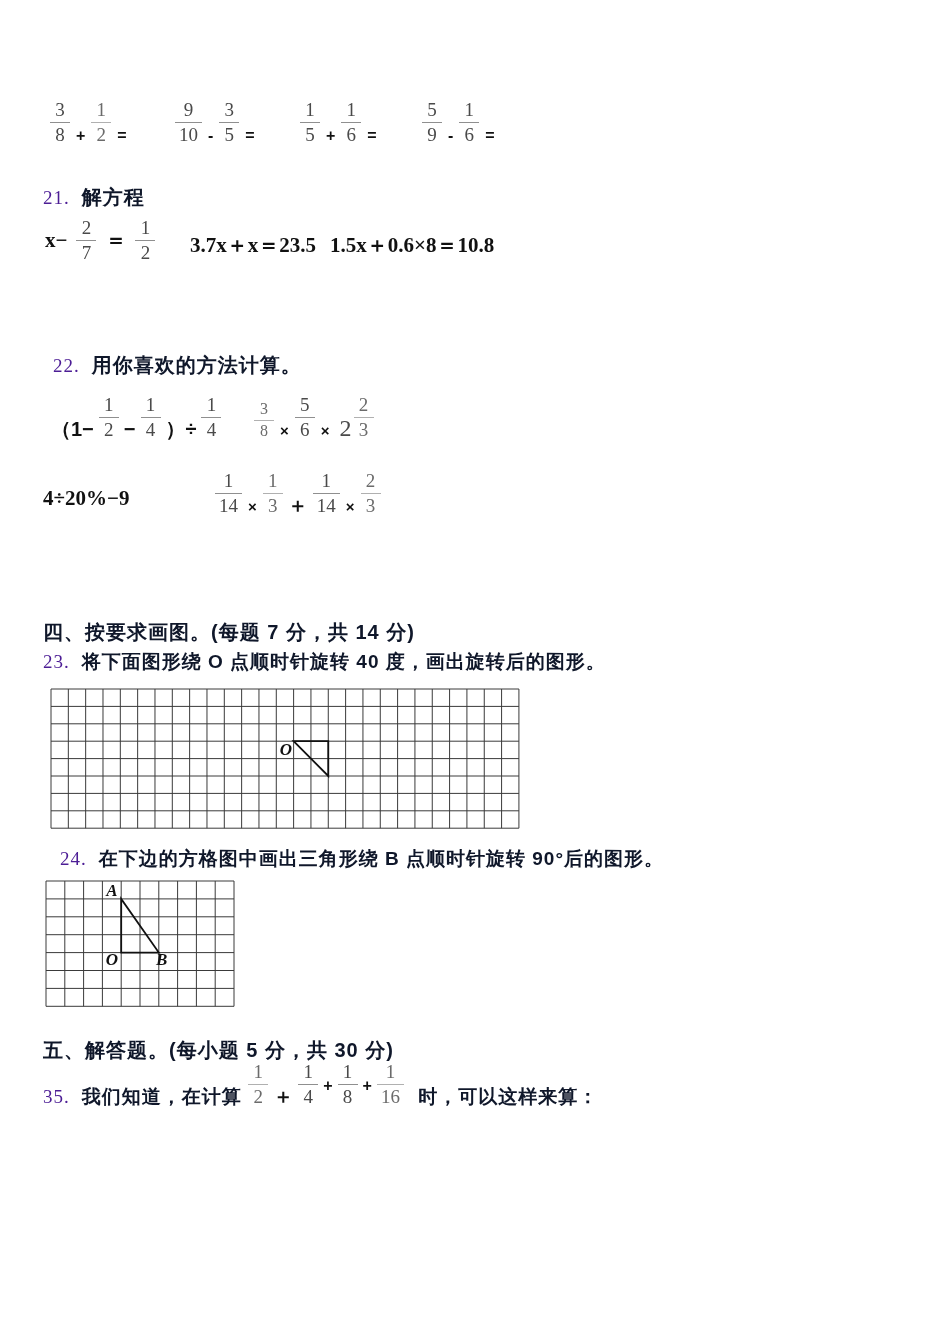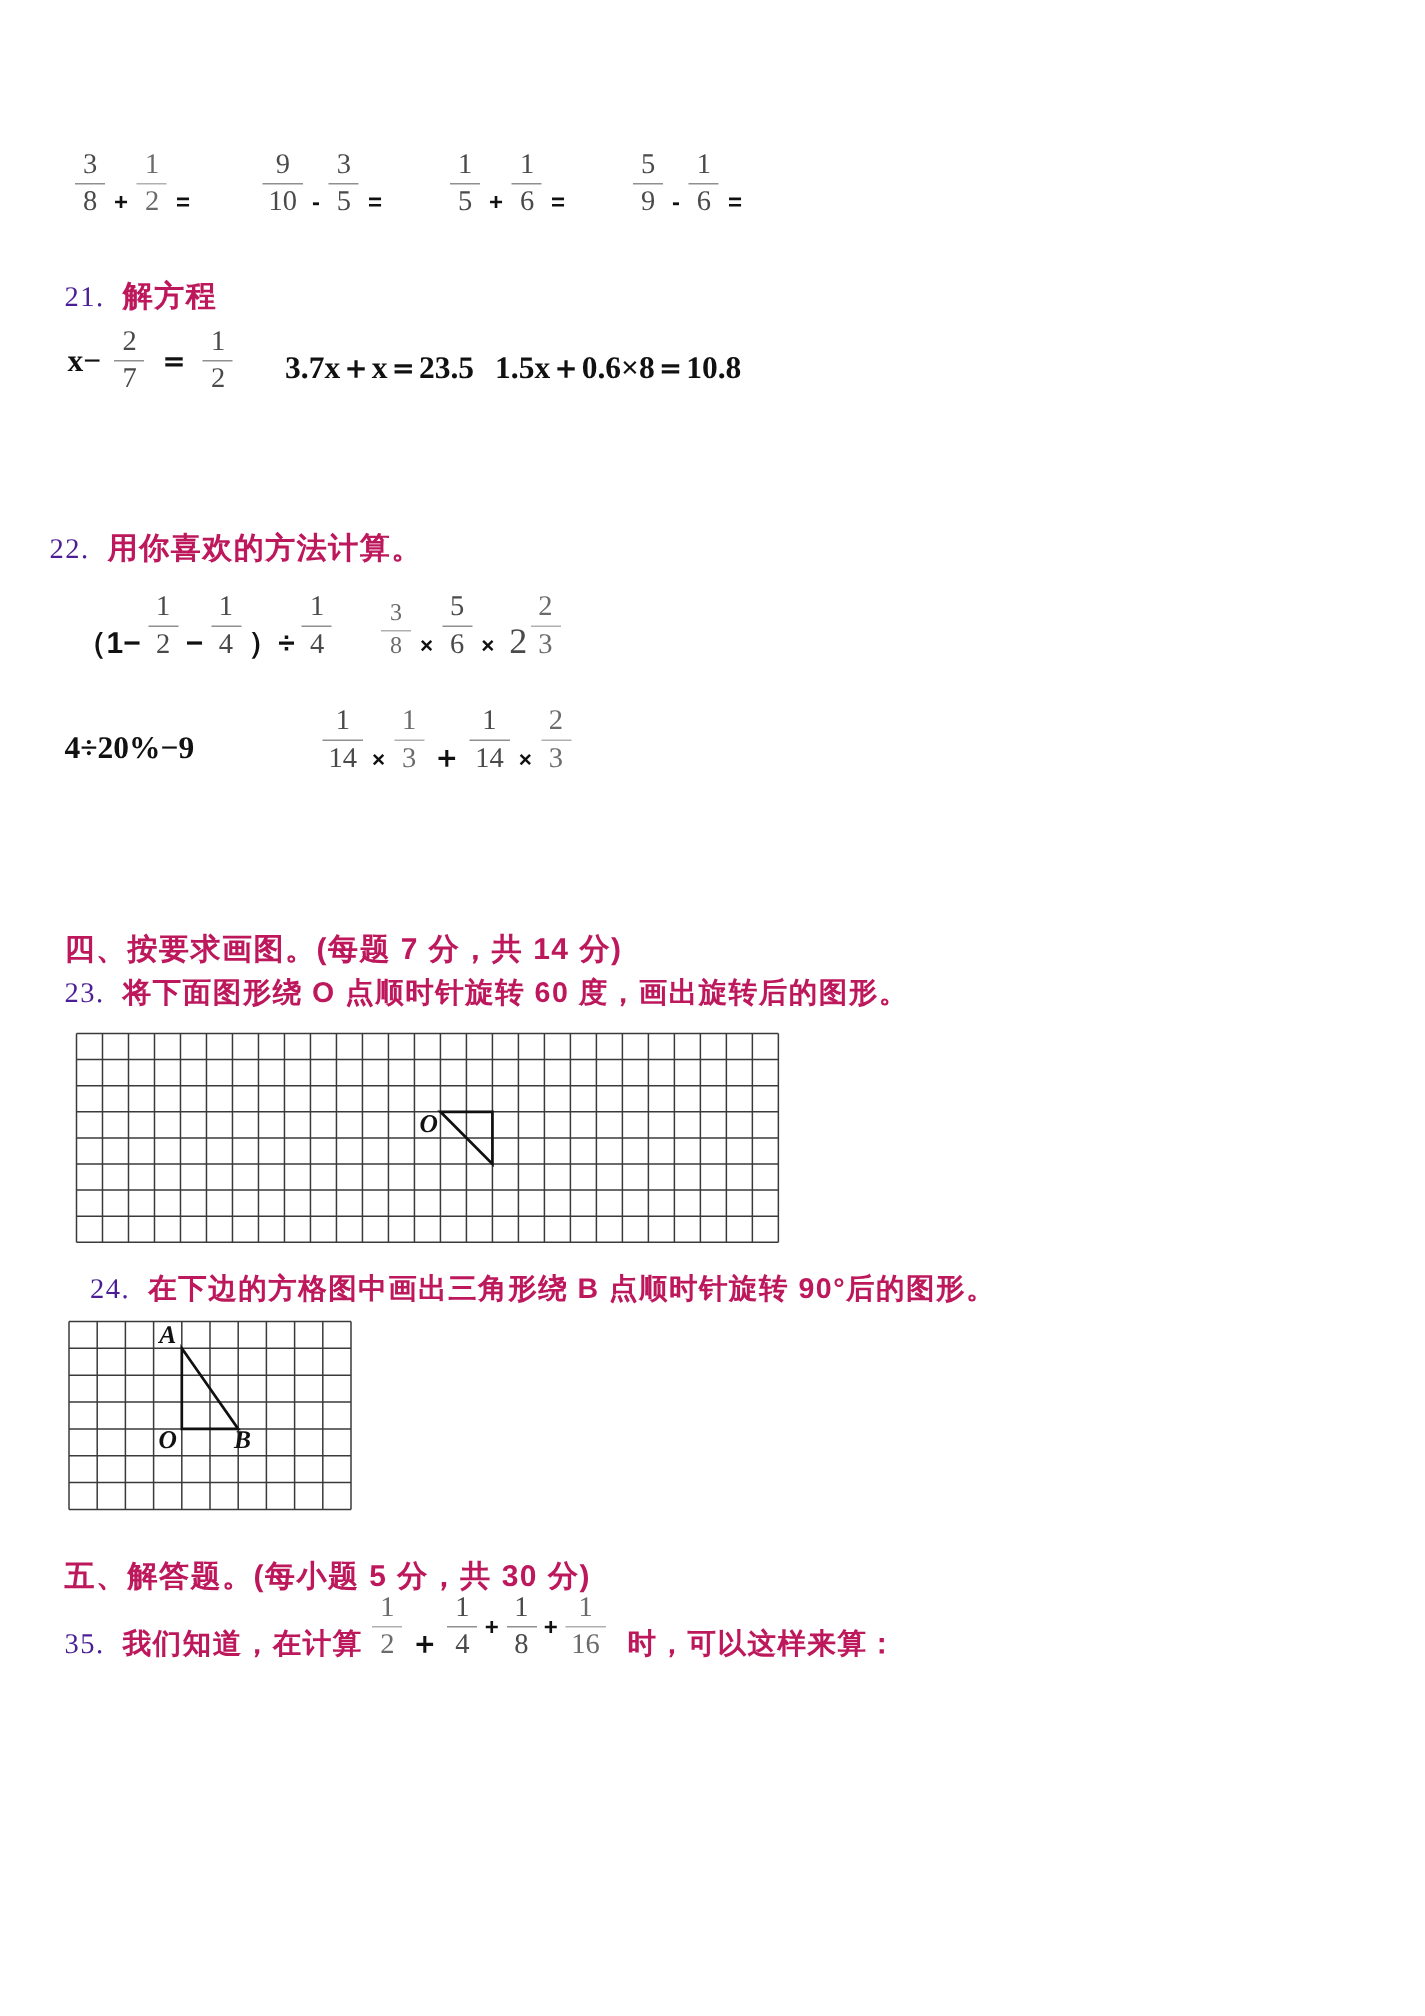--- a/index.html
+++ b/index.html
@@ -17,21 +17,21 @@
   .fr .n{display:block;padding:0 4px 1px;border-bottom:1.6px solid #8f8f8f;min-width:12px;}
   .fr .d{display:block;padding:1px 4px 0;}
   .fr.sm{font-size:16px;}
   .fr.lt{color:#6b6b6b;}
   .fr.lt .n{border-bottom-color:#b0b0b0;}
 
   .flexmid{display:flex;align-items:center;gap:7px;}
 
   
   .qn{font-family:"Liberation Serif",serif;font-size:19px;color:#4c1d95;margin-right:12px;letter-spacing:1px;}
-  .cnb{font-weight:bold;font-size:20px;color:#be185d;letter-spacing:1px;}
+  .cnb{font-weight:bold;font-size:20px;color:#0f172a;letter-spacing:1px;}
   .eqb{font-family:"Liberation Serif",serif;font-weight:bold;font-size:21px;color:#111;}
   .op{font-weight:bold;font-size:16px;color:#111;margin:0 4px;}
   .xop{font-weight:bold;font-size:15px;color:#111;margin:0 4px;}
   .bop{font-weight:bold;font-size:20px;color:#111;margin:0 3px;font-family:"Liberation Sans",sans-serif;}
   .whole{font-family:"Liberation Serif",serif;font-size:24px;color:#4a4a4a;margin-left:6px;}
   .rplus{font-weight:bold;font-size:16px;color:#111;position:relative;top:-12px;margin:0 3px;}
   .gap-l{margin-left:8px;}
 
   
   .grid svg line{stroke:#3a3a3a;stroke-width:1;}
@@ -65,37 +65,37 @@
     </span>
   <span class="eqb">＝</span>
   <span class="fr">
       <span class="n">1</span>
       <span class="d">2</span>
     </span>
 </div>
 <div class="abs eqb" style="left:190px;top:231px;">3.7x＋x＝23.5</div>
 <div class="abs eqb" style="left:330px;top:231px;">1.5x＋0.6×8＝10.8</div>
 
-<div class="abs" style="left:33px;top:352px;">
+<div class="abs" style="left:53px;top:352px;">
   <span class="qn">22.</span><span class="cnb">用你喜欢的方法计算。</span>
 </div>
 <div class="abs" style="left:48px;top:394px;">
   <span class="bop">（1−</span><span class="fr"><span class="n">1</span><span class="d">2</span></span><span class="bop">−</span><span class="fr"><span class="n">1</span><span class="d">4</span></span><span class="bop">）÷</span><span class="fr"><span class="n">1</span><span class="d">4</span></span>
 </div>
 <div class="abs" style="left:252px;top:394px;">
   <span class="fr sm lt"><span class="n">3</span><span class="d">8</span></span><span class="xop">×</span><span class="fr"><span class="n">5</span><span class="d">6</span></span><span class="xop">×</span><span class="whole">2</span><span class="fr lt"><span class="n">2</span><span class="d">3</span></span>
 </div>
 <div class="abs eqb" style="left:43px;top:486px;">4÷20%−9</div>
 <div class="abs" style="left:213px;top:470px;">
   <span class="fr"><span class="n">1</span><span class="d">14</span></span><span class="xop">×</span><span class="fr lt"><span class="n">1</span><span class="d">3</span></span><span class="bop">＋</span><span class="fr"><span class="n">1</span><span class="d">14</span></span><span class="xop">×</span><span class="fr lt"><span class="n">2</span><span class="d">3</span></span>
 </div>
 
 <div class="abs cnb" style="left:43px;top:619px;">四、按要求画图。(每题 7 分，共 14 分)</div>
 <div class="abs" style="left:43px;top:649px;">
-  <span class="qn">23.</span><span class="cnb" style="font-size:19px;">将下面图形绕 O 点顺时针旋转 60 度，画出旋转后的图形。</span>
+  <span class="qn">23.</span><span class="cnb" style="font-size:19px;">将下面图形绕 O 点顺时针旋转 40 度，画出旋转后的图形。</span>
 </div>
 <div class="abs grid" style="left:50px;top:688px;"><svg width="470" height="142">
       <line x1="1" y1="1" x2="1" y2="140.2"></line>
       <line x1="18.33" y1="1" x2="18.33" y2="140.2"></line>
       <line x1="35.66" y1="1" x2="35.66" y2="140.2"></line>
       <line x1="52.989999999999995" y1="1" x2="52.989999999999995" y2="140.2"></line>
       <line x1="70.32" y1="1" x2="70.32" y2="140.2"></line>
       <line x1="87.64999999999999" y1="1" x2="87.64999999999999" y2="140.2"></line>
       <line x1="104.97999999999999" y1="1" x2="104.97999999999999" y2="140.2"></line>
       <line x1="122.30999999999999" y1="1" x2="122.30999999999999" y2="140.2"></line>

